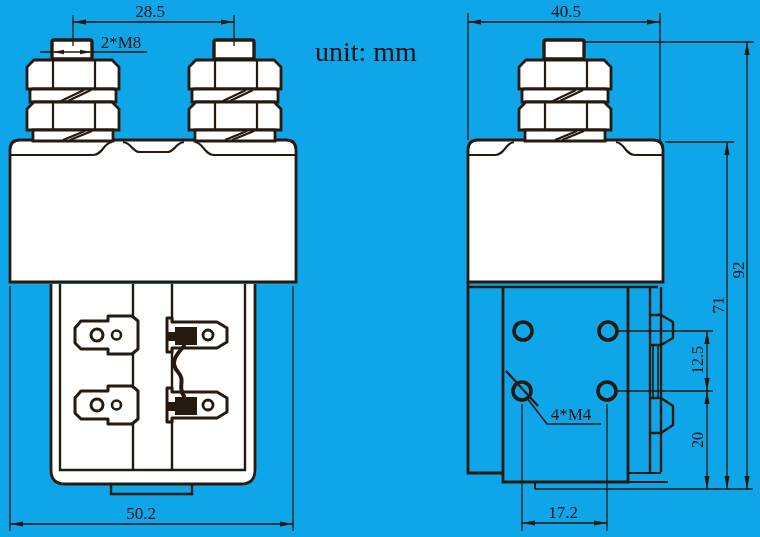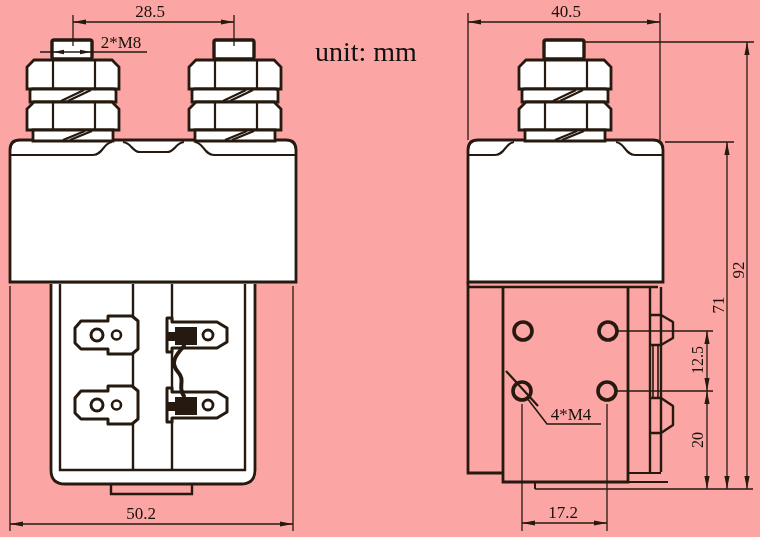--- a/index.html
+++ b/index.html
@@ -1,16 +1,16 @@
 <!DOCTYPE html>
 <html><head>
 <meta charset="utf-8">
 <style>
   html,body{margin:0;padding:0;background:#ffffff;}
-  .canvas{position:relative;width:760px;height:537px;background:#fca5a5;overflow:hidden;
+  .canvas{position:relative;width:760px;height:537px;background:#0ea5e9;overflow:hidden;
           font-family:"Liberation Serif", serif;}
   svg{position:absolute;left:0;top:0;}
   svg *{stroke:#261a10;}
   .fw{fill:#ffffff;}
   .fn{fill:none;}
   .fd{fill:#261a10;stroke:none;}
   .t{fill:#1a120a;stroke:none;font-family:"Liberation Serif", serif;font-size:17px;}
   .t-big{fill:#111;stroke:none;font-family:"Liberation Serif", serif;font-size:28px;}
   .t-sm{fill:#1a120a;stroke:none;font-family:"Liberation Serif", serif;font-size:16px;}
 </style>

